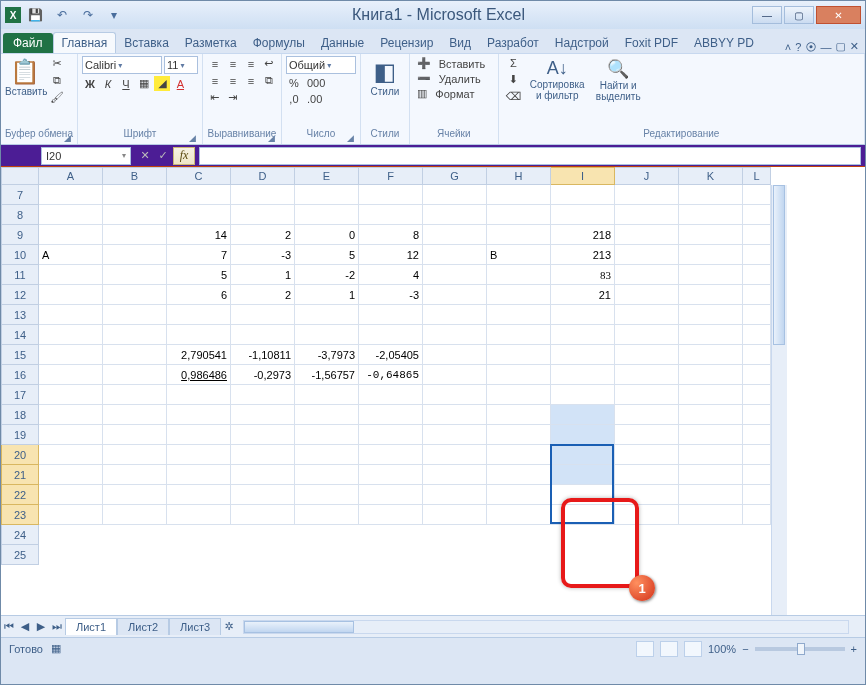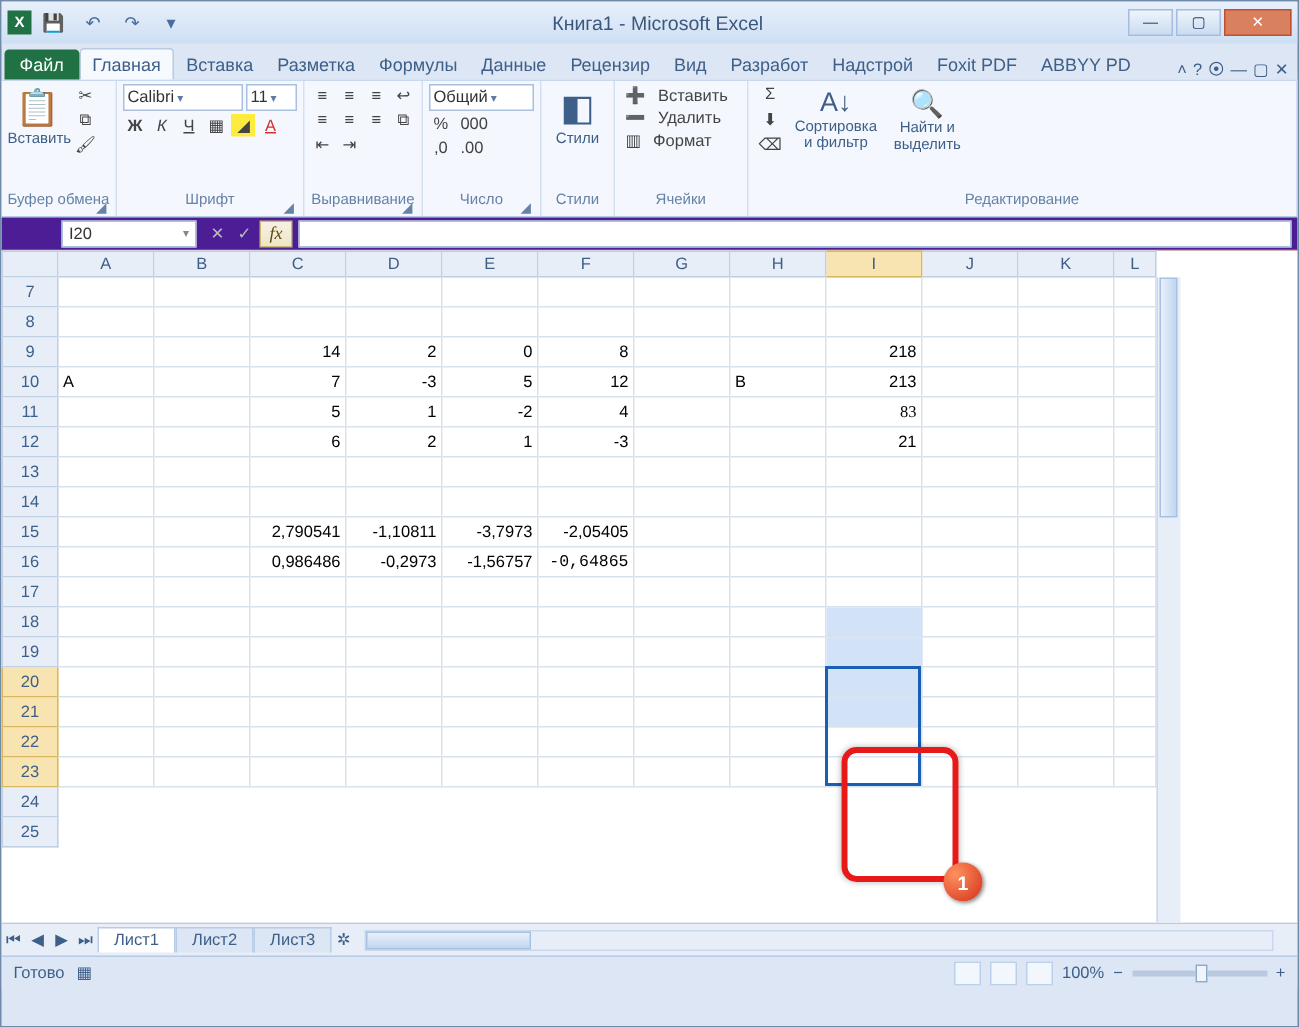--- a/index.html
+++ b/index.html
@@ -2,21 +2,21 @@
 <html><head>
 <meta charset="utf-8">
 <style>
   * { box-sizing: border-box; }
   html, body { margin: 0; padding: 0; font-family: "Segoe UI", Tahoma, sans-serif; font-size: 12px; background: #dce6f4; color: #333; }
   .app { width: 866px; height: 685px; background: #dce6f4; border: 1px solid #6f8aa8; position: relative; overflow: hidden; }
 
   
   .titlebar { height: 28px; background: linear-gradient(#e8f0fb, #cedff3); display: flex; align-items: center; padding: 0 4px; }
   .titlebar .tb-left { display: flex; align-items: center; gap: 4px; flex: 0 0 auto; }
-  .titlebar .tb-center { flex: 1; text-align: center; font-size: 13px; color: #3b587c; }
+  .titlebar .tb-center { flex: 1; text-align: center; font-size: 16px; color: #3b587c; }
   .titlebar .tb-right { display: flex; align-items: center; gap: 2px; }
   .excel-icon { width: 16px; height: 16px; display: inline-flex; align-items: center; justify-content: center; background: #207245; color: #fff; font-weight: bold; font-size: 10px; }
   .winbtn { width: 30px; height: 18px; background: linear-gradient(#eef4fb,#cbdcf1); border: 1px solid #a4bddc; display: inline-flex; align-items: center; justify-content: center; font-size: 10px; color: #2b4367; cursor: pointer; }
   .winbtn.close { background:#d9805f; color:#fff; width:45px; border-color:#c05030;}
   .qat-btn { width: 22px; height: 22px; display:inline-flex; align-items:center; justify-content:center; color:#496d9c; cursor:pointer; }
 
   
   .tabsrow { height: 24px; display: flex; align-items: flex-end; padding-left: 2px; gap: 0; }
   .filetab { background: #207245; color: #fff; padding: 3px 10px; font-size: 12px; border-radius: 3px 3px 0 0; cursor:pointer;}
   .rtab { padding: 3px 8px; font-size: 12px; color: #3e5f88; cursor:pointer; }
@@ -439,21 +439,21 @@
             <div class="cell" style="width: 64px;"></div>
             <div class="cell" style="width: 64px;"></div>
             <div class="cell" style="width: 64px;"></div>
             <div class="cell" style="width: 64px;"></div>
             <div class="cell" style="width: 64px;"></div>
             <div class="cell" style="width: 28px;"></div>
           </div>
           <div class="cellrow">
             <div class="cell" style="width: 64px;"></div>
             <div class="cell" style="width: 64px;"></div>
-            <div class="cell" style="width: 64px;">0,986486</div>
+            <div class="cell" style="width: 64px; text-decoration: underline;">0,986486</div>
             <div class="cell" style="width: 64px;">-0,2973</div>
             <div class="cell" style="width: 64px;">-1,56757</div>
             <div class="cell" style="width: 64px; font-family: Liberation Mono, monospace;">-0,64865</div>
             <div class="cell" style="width: 64px;"></div>
             <div class="cell" style="width: 64px;"></div>
             <div class="cell" style="width: 64px;"></div>
             <div class="cell" style="width: 64px;"></div>
             <div class="cell" style="width: 64px;"></div>
             <div class="cell" style="width: 28px;"></div>
           </div>

